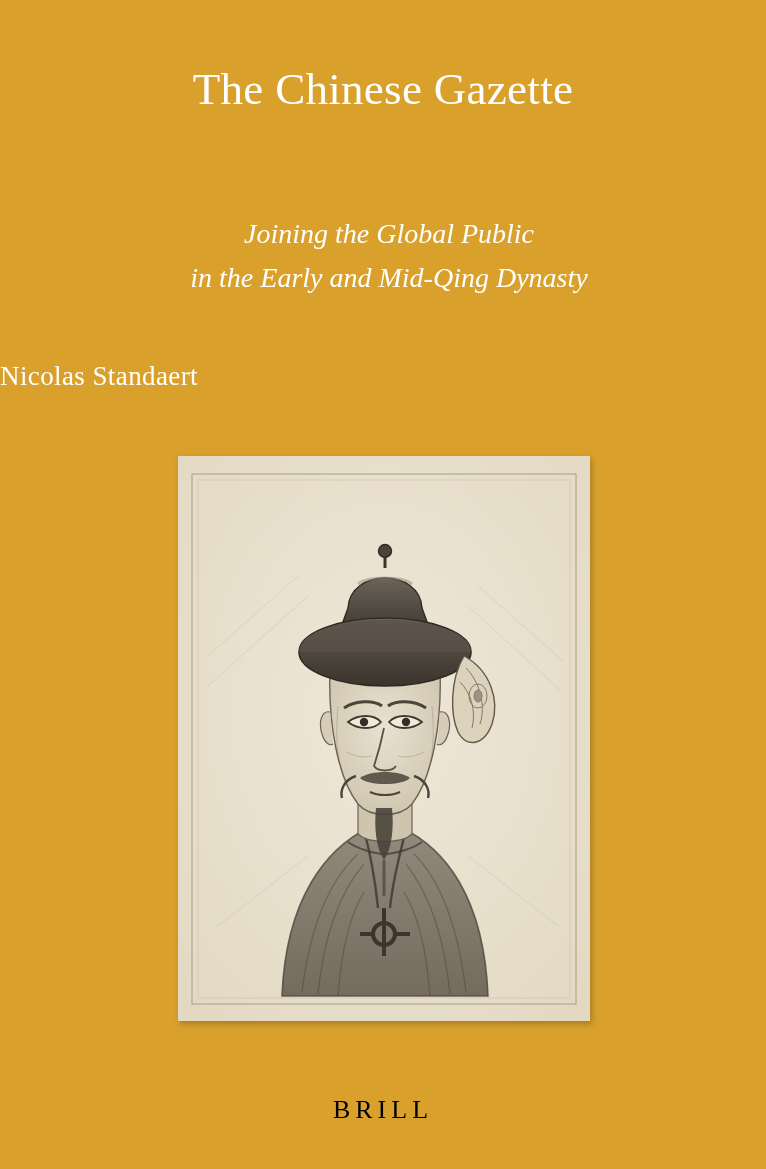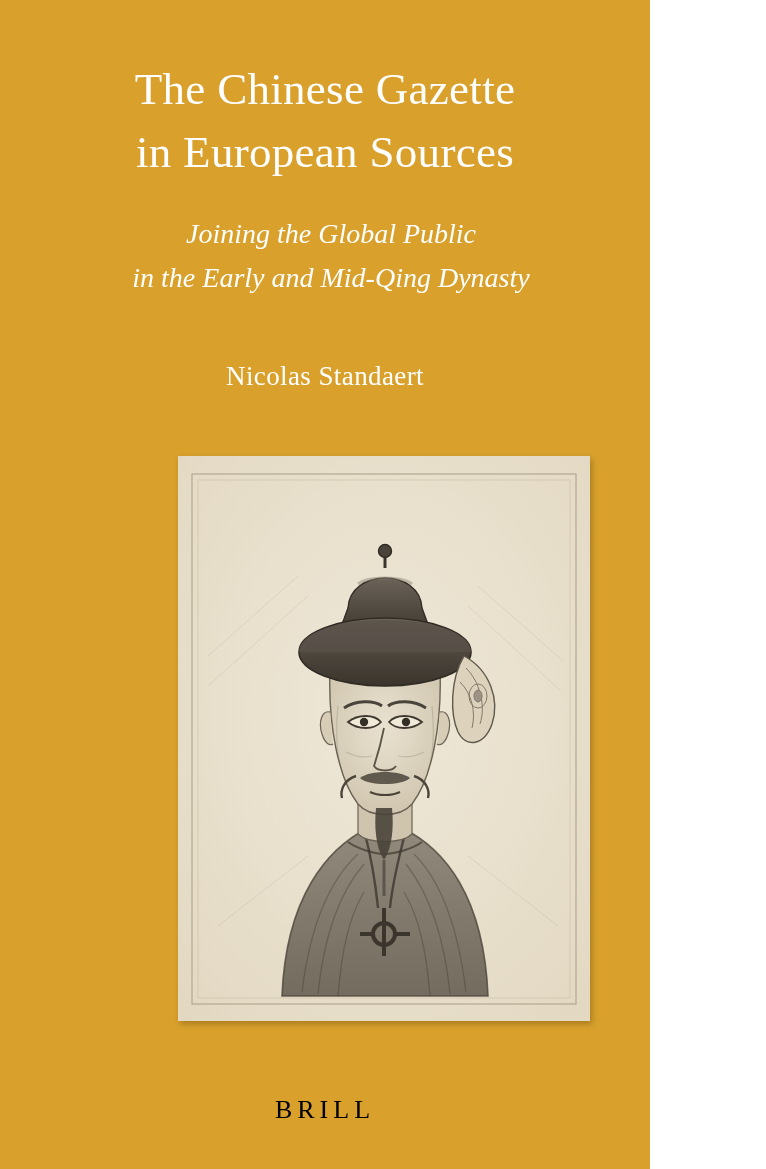--- a/index.html
+++ b/index.html
@@ -7,21 +7,21 @@
     padding: 0;
   }
   body {
     width: 766px;
     height: 1169px;
     overflow: hidden;
     font-family: "Liberation Serif", serif;
   }
   .cover {
     position: relative;
-    width: 650px;
+    width: 766px;
     height: 1169px;
     background: #d9a12c;
     box-sizing: border-box;
   }
   .title-block {
     position: absolute;
     left: 0;
     right: 0;
     top: 58px;
     text-align: center;
@@ -50,21 +50,20 @@
     line-height: 44px;
     color: #ffffff;
     white-space: nowrap;
     margin-left: 12px;
   }
   .author-block {
     position: absolute;
     left: 0;
     right: 0;
     top: 358px;
-    text-align: center;
   }
   .author-name {
     font-family: "Liberation Serif", serif;
     font-size: 27px;
     line-height: 36px;
     color: #ffffff;
     letter-spacing: 0.4px;
   }
   
   .art-frame {
@@ -100,21 +99,20 @@
     color: #000000;
   }
 </style>
 </head>
 <body>
 
 <div class="cover">
 
   <div class="title-block">
     <div class="title-line">The Chinese Gazette</div>
-    <div class="title-line">in European Sources</div>
   </div>
 
   <div class="subtitle-block">
     <div class="subtitle-line">Joining the Global Public</div>
     <div class="subtitle-line">in the Early and Mid-Qing Dynasty</div>
   </div>
 
   <div class="author-block">
     <div class="author-name">Nicolas Standaert</div>
   </div>

